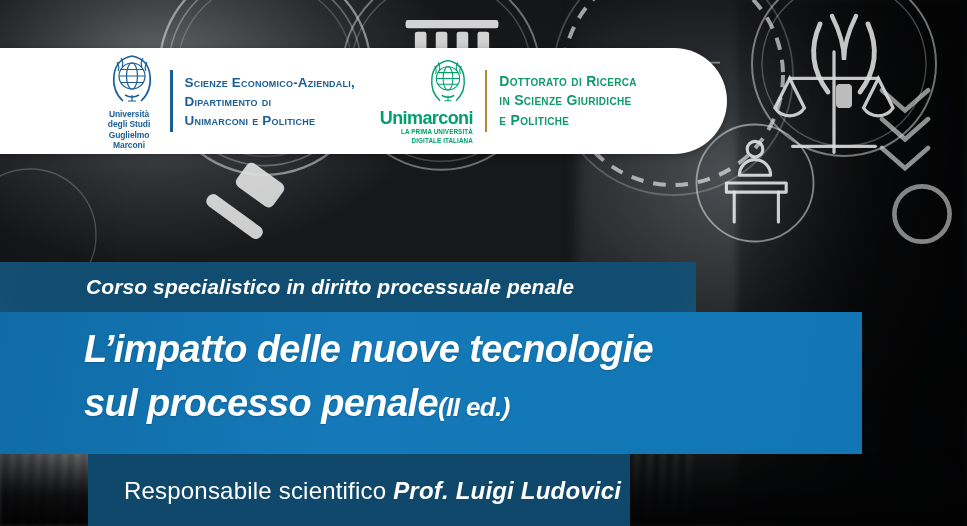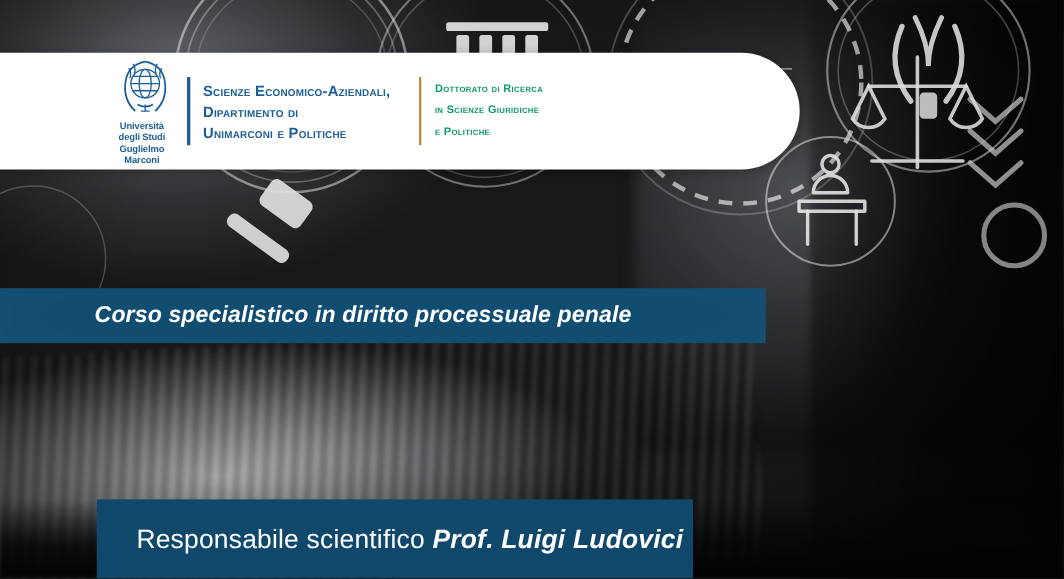--- a/index.html
+++ b/index.html
@@ -69,21 +69,21 @@
   .crest{width:58px;display:flex;flex-direction:column;align-items:flex-end;margin-left:100px;}
   .crest.green{margin-left:18px;width:86px;}
   .crest-name{font-size:8.5px;line-height:10px;text-align:center;margin-top:1px;letter-spacing:-.1px;}
   .crest-name.blue{color:#1b5e97;font-weight:bold;}
   .uni-word{color:#00a06a;font-weight:bold;font-size:18px;letter-spacing:-.6px;line-height:18px;margin-top:2px;}
   .uni-tag{color:#00a06a;font-weight:bold;font-size:6.3px;line-height:7.6px;text-align:center;letter-spacing:.1px;margin-top:1px;}
   .vrule{width:2.5px;height:62px;margin:0 12px;}
   .vrule.blue{background:#1b5e97;}
   .vrule.gold{background:#b08a3a;}
   .dept{color:#1b5e97;font-weight:bold;font-size:13.5px;line-height:19px;font-variant:small-caps;letter-spacing:.2px;}
-  .phd{color:#0f9a6e;font-weight:bold;font-size:10px;line-height:19.5px;font-variant:small-caps;letter-spacing:.3px;}
+  .phd{color:#0f9a6e;font-weight:bold;font-size:14px;line-height:19.5px;font-variant:small-caps;letter-spacing:.3px;}
 
   
   .band{position:absolute;display:flex;align-items:center;z-index:4;margin-top:44px;}
   .band-sub{
     left:0;top:218px;width:696px;height:50px;background:#0d4a6e;
     box-shadow:inset 0 0 60px rgba(255,255,255,.05);
   }
   .band-sub .txt{
     color:#ffffff;font-style:italic;font-weight:bold;font-size:21px;
     margin-left:86px;letter-spacing:.1px;white-space:nowrap;
@@ -237,31 +237,54 @@
       </div>
       <div class="vrule blue"></div>
       <div>
         <div class="dept">Scienze Economico-Aziendali,</div>
         <div class="dept">Dipartimento di</div>
         <div class="dept">Unimarconi e Politiche</div>
       </div>
     </div>
 
     <div class="brand unimarconi">
+      <div class="crest green">
+        <svg width="50" height="50" viewBox="0 0 52 56">
+          <g fill="none" stroke="#00a06a" stroke-width="1.2">
+            <ellipse cx="26" cy="24" rx="13" ry="13"></ellipse>
+            <ellipse cx="26" cy="24" rx="5.5" ry="13"></ellipse>
+            <path d="M13 24 H39 M14.6 17.5 H37.4 M14.6 30.5 H37.4"></path>
+            <path d="M26 4 q-16 3 -18 19 q-2 16 9 26" stroke-width="1.6"></path>
+            <path d="M26 4 q16 3 18 19 q2 16 -9 26" stroke-width="1.6"></path>
+            <path d="M11 10 q3 5 1 9 M15 6 q3 5 1 9 M41 10 q-3 5 -1 9 M37 6 q-3 5 -1 9"></path>
+            <path d="M19 43 q7 4 14 0" stroke-width="1.6"></path>
+            <path d="M26 43 v6 M22 49 h8"></path>
+          </g>
+        </svg>
+        <div class="uni-word">Unimarconi</div>
+        <div class="uni-tag">LA PRIMA UNIVERSITÀ</div>
+        <div class="uni-tag">DIGITALE ITALIANA</div>
+      </div>
       <div class="vrule gold"></div>
       <div>
         <div class="phd">Dottorato di Ricerca</div>
         <div class="phd">in Scienze Giuridiche</div>
         <div class="phd">e Politiche</div>
       </div>
     </div>
   </div>
 
   <div class="band band-sub">
     <div class="txt">Corso specialistico in diritto processuale penale</div>
   </div>
 
+  <div class="band band-main">
+    <div class="txt">
+      <span>L’impatto delle nuove tecnologie</span><br>
+      <span>sul processo penale</span><span class="ed">(II ed.)</span>
+    </div>
+  </div>
 
   <div class="band band-resp">
     <div class="txt"><span>Responsabile scientifico </span><b>Prof. Luigi Ludovici</b></div>
   </div>
 
 </div>
 
 </body></html>

